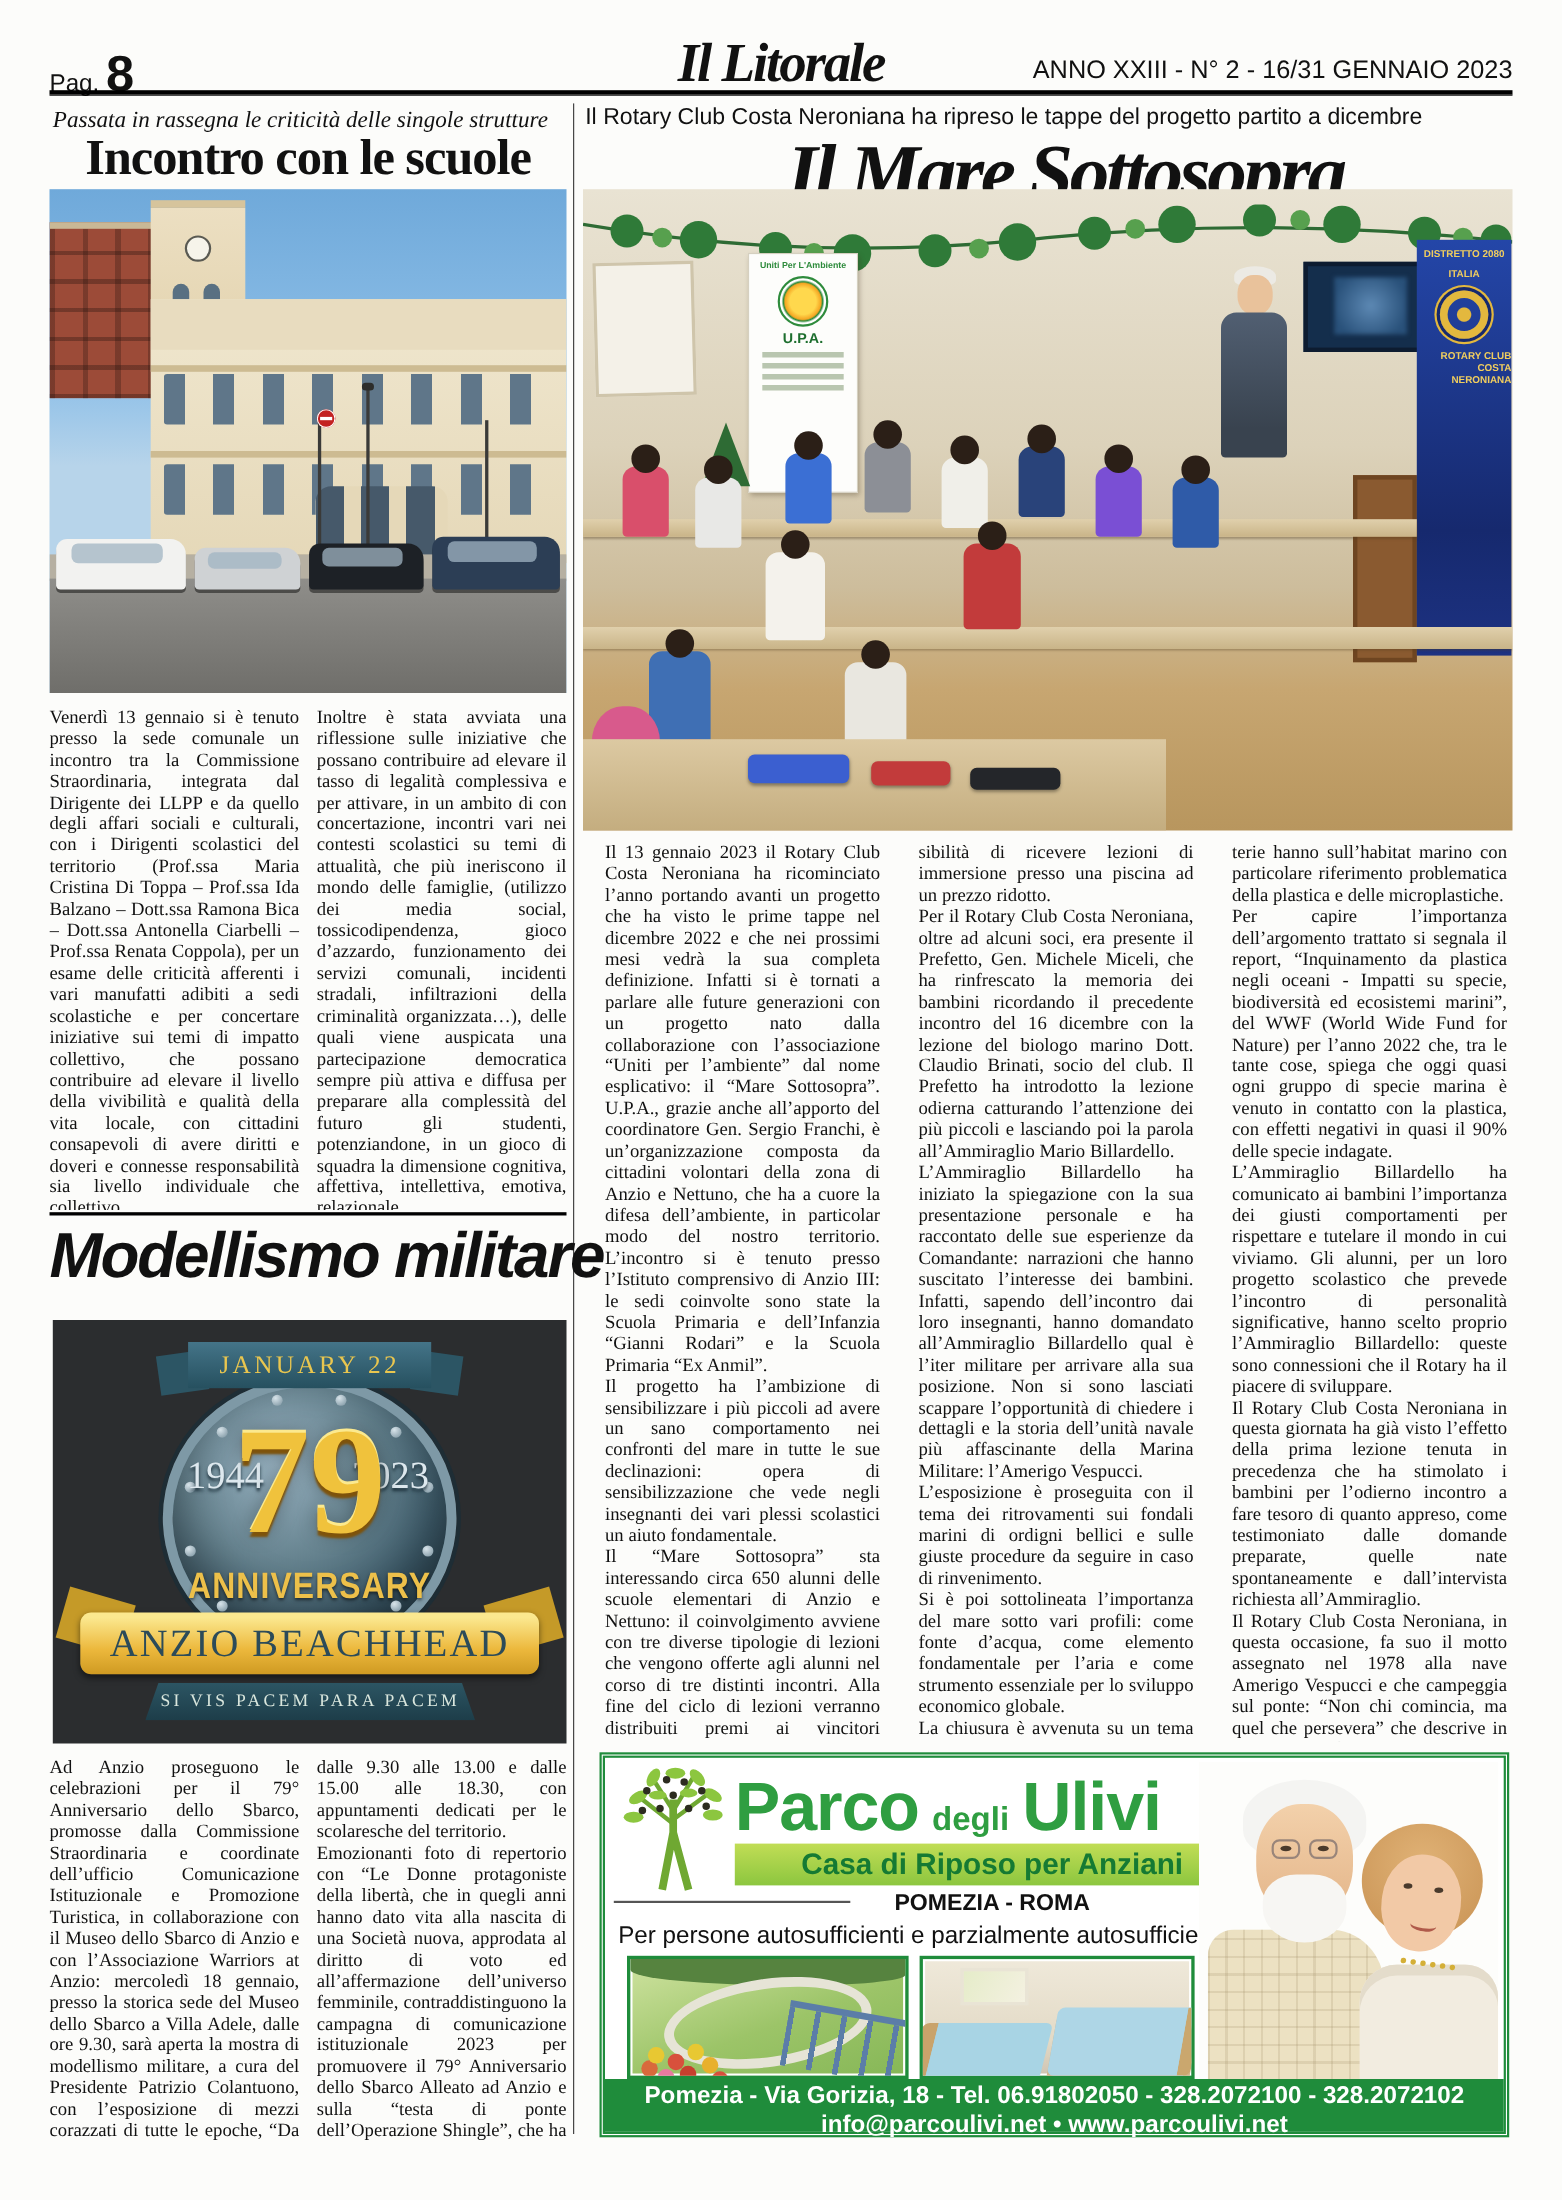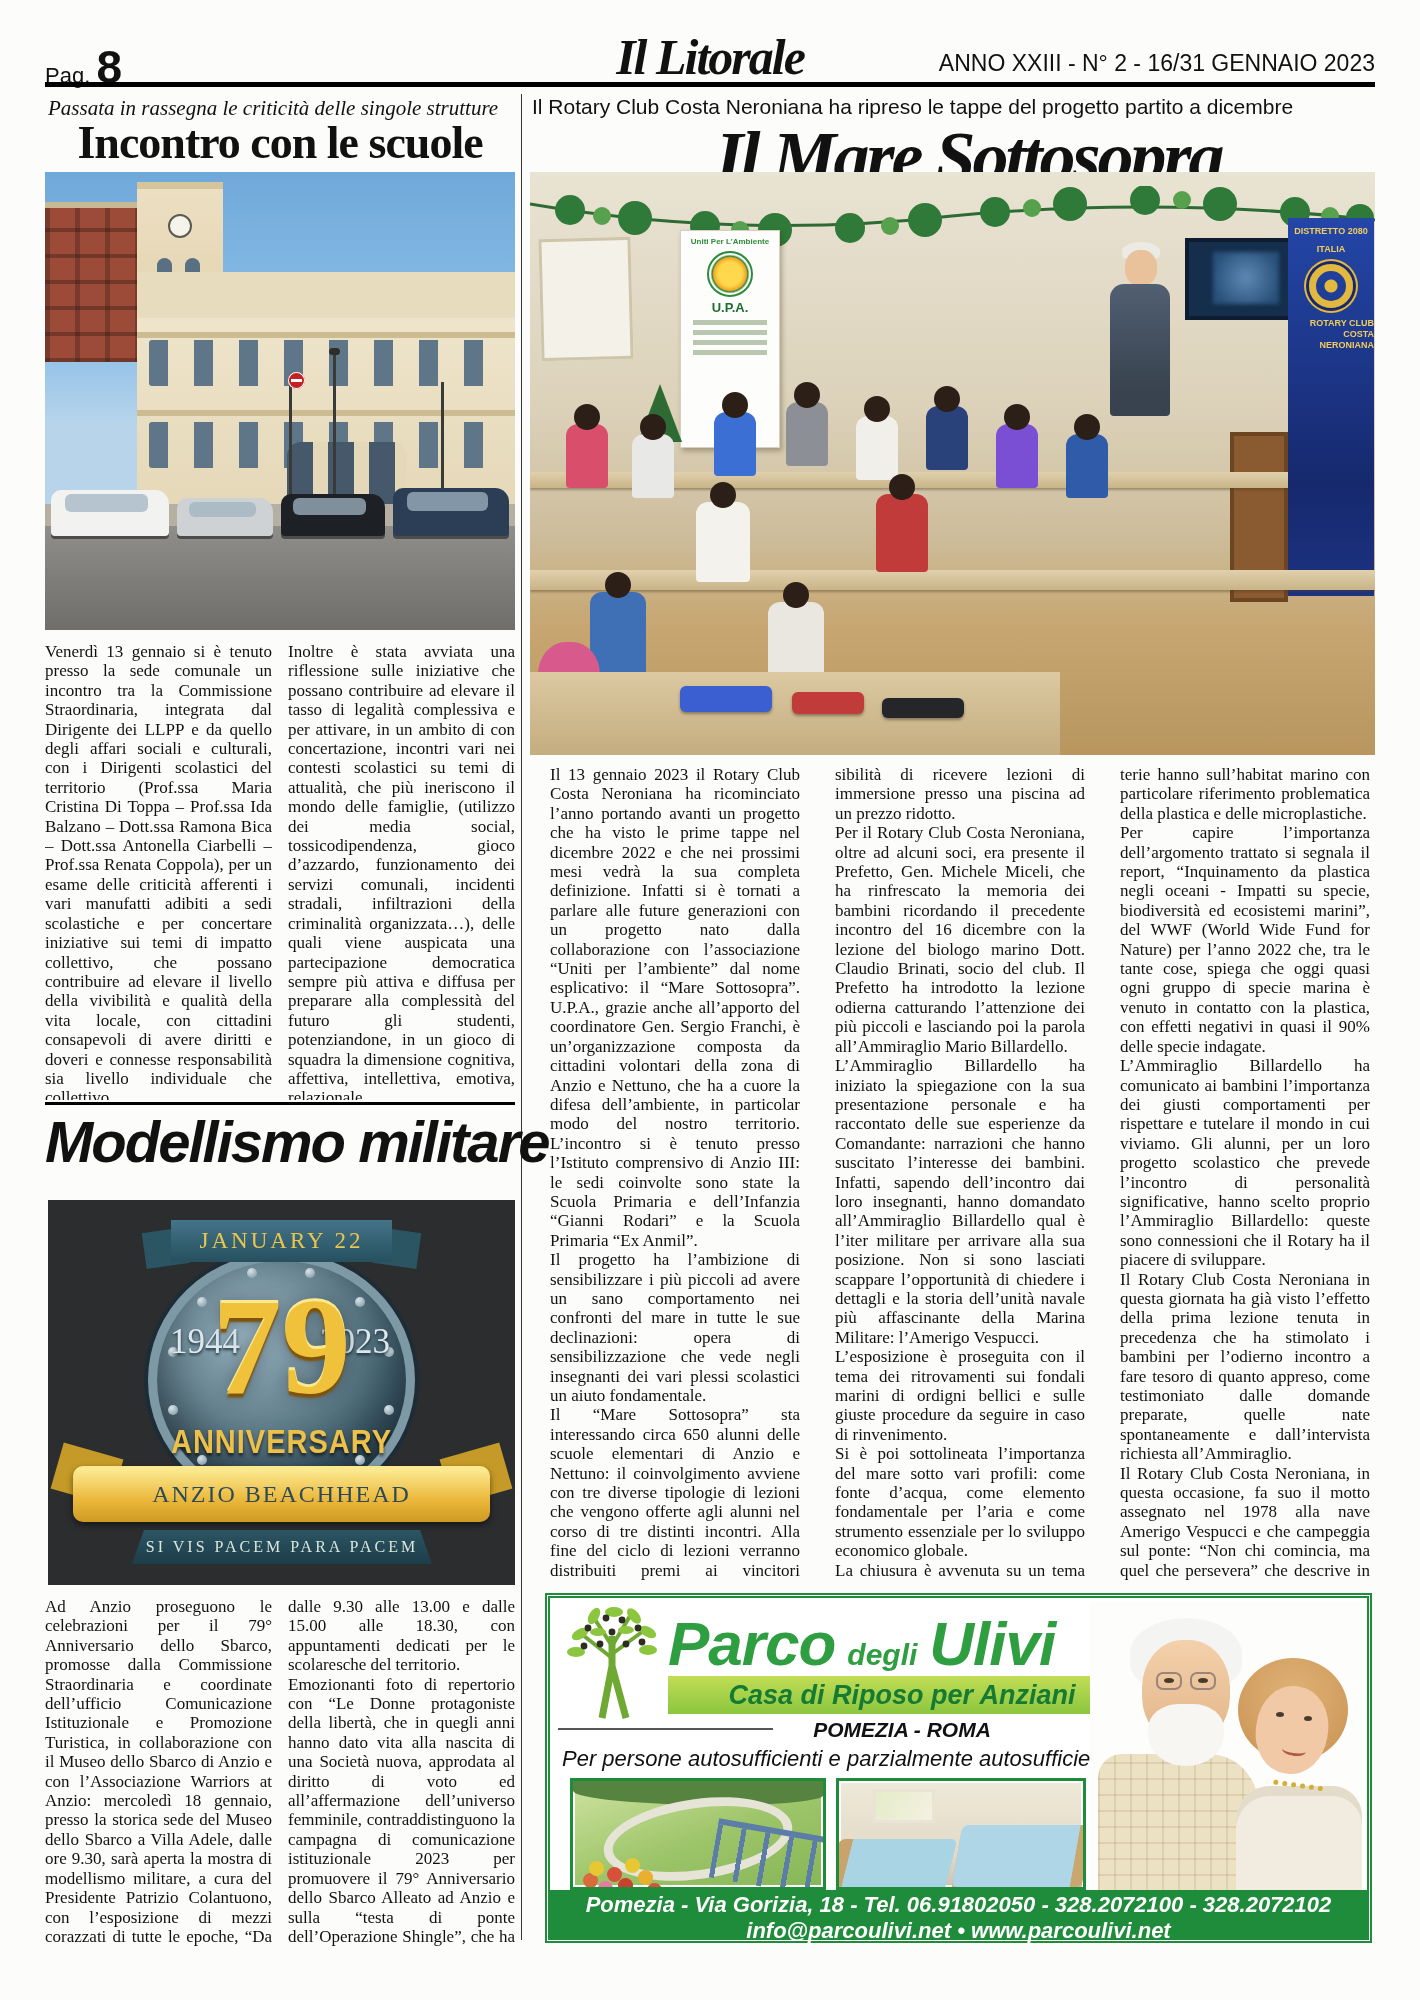--- a/index.html
+++ b/index.html
@@ -97,26 +97,26 @@
   .b-ribtop { left:123px; top:20px; width:221px; height:42px; background:linear-gradient(180deg,#447488,#26505f); text-align:center; line-height:42px; font-size:23px; letter-spacing:3px; color:#e9c64f; z-index:3; }
   .b-wing { top:30px; width:44px; height:36px; background:#2c5564; z-index:2; }
   .b-shield { left:100px; top:52px; width:267px; height:256px; border-radius:50%;
     background:radial-gradient(circle at 38% 30%,#96b0bf 0%,#66838f 38%,#3e5c6b 66%,#2b4553 88%);
     border:9px solid #7e99a6; box-shadow:0 0 0 4px #1e2d35, inset 0 -26px 46px rgba(0,0,0,.4); }
   .riv { width:10px; height:10px; border-radius:50%; background:radial-gradient(circle at 35% 30%,#d8e4ea,#77909d); z-index:2; }
   .b-year { top:122px; font-size:35px; color:#dde8ee; text-shadow:0 2px 3px #1c303b; z-index:3; }
   .b-num { left:0; top:78px; width:467px; text-align:center; font-size:138px; font-weight:bold; line-height:1;
     color:#f0c23c; text-shadow:0 -3px 0 #fbe98e, 0 4px 2px #7e530b, 0 0 18px rgba(0,0,0,.35); z-index:4; }
   .b-anniv { left:0; top:226px; width:467px; text-align:center; font-family:"Liberation Sans",sans-serif; font-weight:bold; font-size:29px; letter-spacing:1px; transform:scaleY(1.15); color:#edc04a; text-shadow:0 2px 3px rgba(0,0,0,.6); z-index:5; }
-  .b-ribgold { left:25px; top:266px; width:417px; height:56px; background:linear-gradient(180deg,#fbe88f 8%,#ecb83c 60%,#cf9a22); border-radius:10px; text-align:center; line-height:56px; font-size:24px; letter-spacing:2px; color:#2c4b59; z-index:6; box-shadow:0 3px 6px rgba(0,0,0,.5); }
+  .b-ribgold { left:25px; top:266px; width:417px; height:56px; background:linear-gradient(180deg,#fbe88f 8%,#ecb83c 60%,#cf9a22); border-radius:10px; text-align:center; line-height:56px; font-size:35px; letter-spacing:2px; color:#2c4b59; z-index:6; box-shadow:0 3px 6px rgba(0,0,0,.5); }
   .b-tail { top:250px; width:62px; height:48px; background:#c59a28; z-index:5; }
   .b-motto { left:84px; top:330px; width:300px; height:34px; background:linear-gradient(180deg,#2c5563,#1d3d49); clip-path:polygon(4% 0,96% 0,100% 100%,0 100%); text-align:center; line-height:34px; font-size:16px; letter-spacing:3px; color:#d9e6dd; z-index:6; }
 
   
-  .ad { left:545px; top:1593px; width:827px; height:350px; background:#fff; border:5px double #1f8c3b;font-style:italic; }
+  .ad { left:545px; top:1593px; width:827px; height:350px; background:#fff; border:5px double #1f8c3b; }
   .ad-brand { left:118px; top:10px; width:520px; display:flex; align-items:baseline; gap:12px; color:#2f9e41; font-family:"Liberation Sans",sans-serif; font-weight:bold; }
   .ad-brand .big { font-size:62px; letter-spacing:-1px; }
   .ad-brand .small { font-size:30px; }
   .ad-band1 { left:118px; top:78px; width:468px; height:38px; background:linear-gradient(180deg,#c1dd55,#8cc63f); text-align:center; line-height:38px; font-family:"Liberation Sans",sans-serif; font-weight:bold; font-size:27px; color:#157a33; }
   .ad-loc { left:118px; top:120px; width:468px; text-align:center; font-family:"Liberation Sans",sans-serif; font-weight:bold; font-size:21px; color:#111; }
   .ad-aud { left:12px; top:148px; width:600px; font-family:"Liberation Sans",sans-serif; font-size:22px; color:#111; }
   .ad-photo { border:3px solid #1f8c3b; box-shadow:inset 0 0 0 2px #fff; overflow:hidden; }
   .ad-garden { left:20px; top:180px; width:256px; height:112px; background:linear-gradient(160deg,#cfe3a0,#9cc468 55%,#86b757); }
   .ad-bed { left:286px; top:180px; width:250px; height:112px; background:linear-gradient(180deg,#efe9da,#e3dac6 70%,#cfc4b2); }
   .ad-couple { left:540px; top:4px; width:272px; height:290px; background:#fdfdfb; overflow:hidden; }

